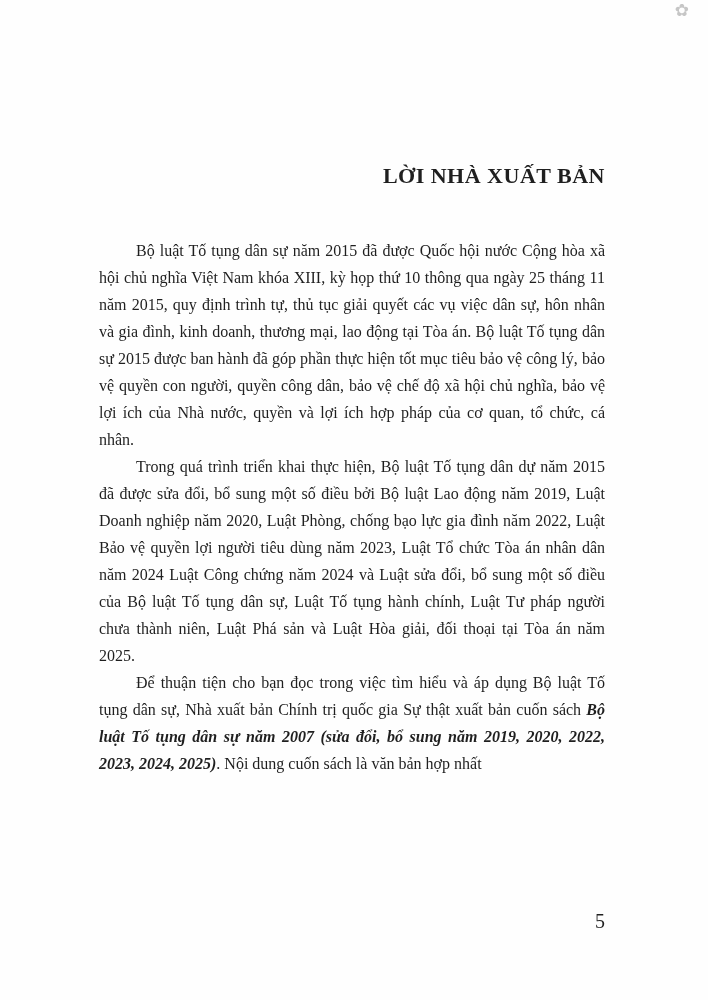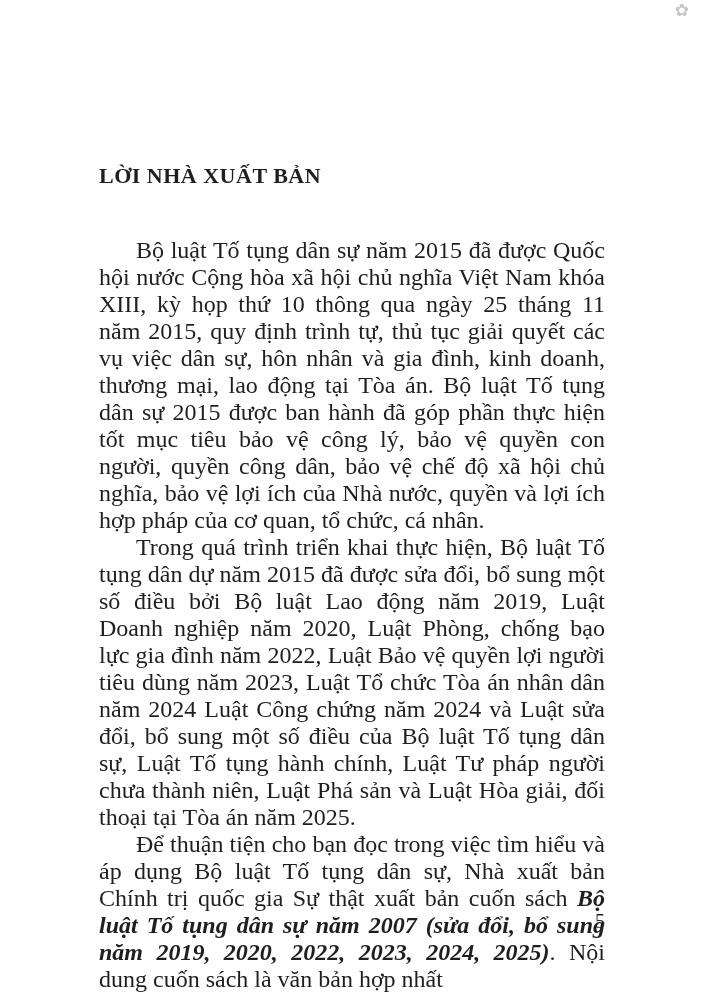--- a/index.html
+++ b/index.html
@@ -29,27 +29,27 @@
     position: absolute;
     left: 99px;
     top: 162px;
     width: 506px;
   }
   .title {
     margin: 0 0 47px 0;
     font-size: 22px;
     line-height: 28px;
     font-weight: 700;
-    text-align: left;
+    text-align: right;
     letter-spacing: 0.5px;
     font-family: Liberation Serif, serif;
   }
   .para {
     margin: 0;
-    font-size: 24px;
+    font-size: 16px;
     line-height: 27px;
     text-align: justify;
     text-indent: 37px;
   }
   .emphasis {
     font-weight: 700;
     font-style: italic;
   }
   .page-number {
     position: absolute;

